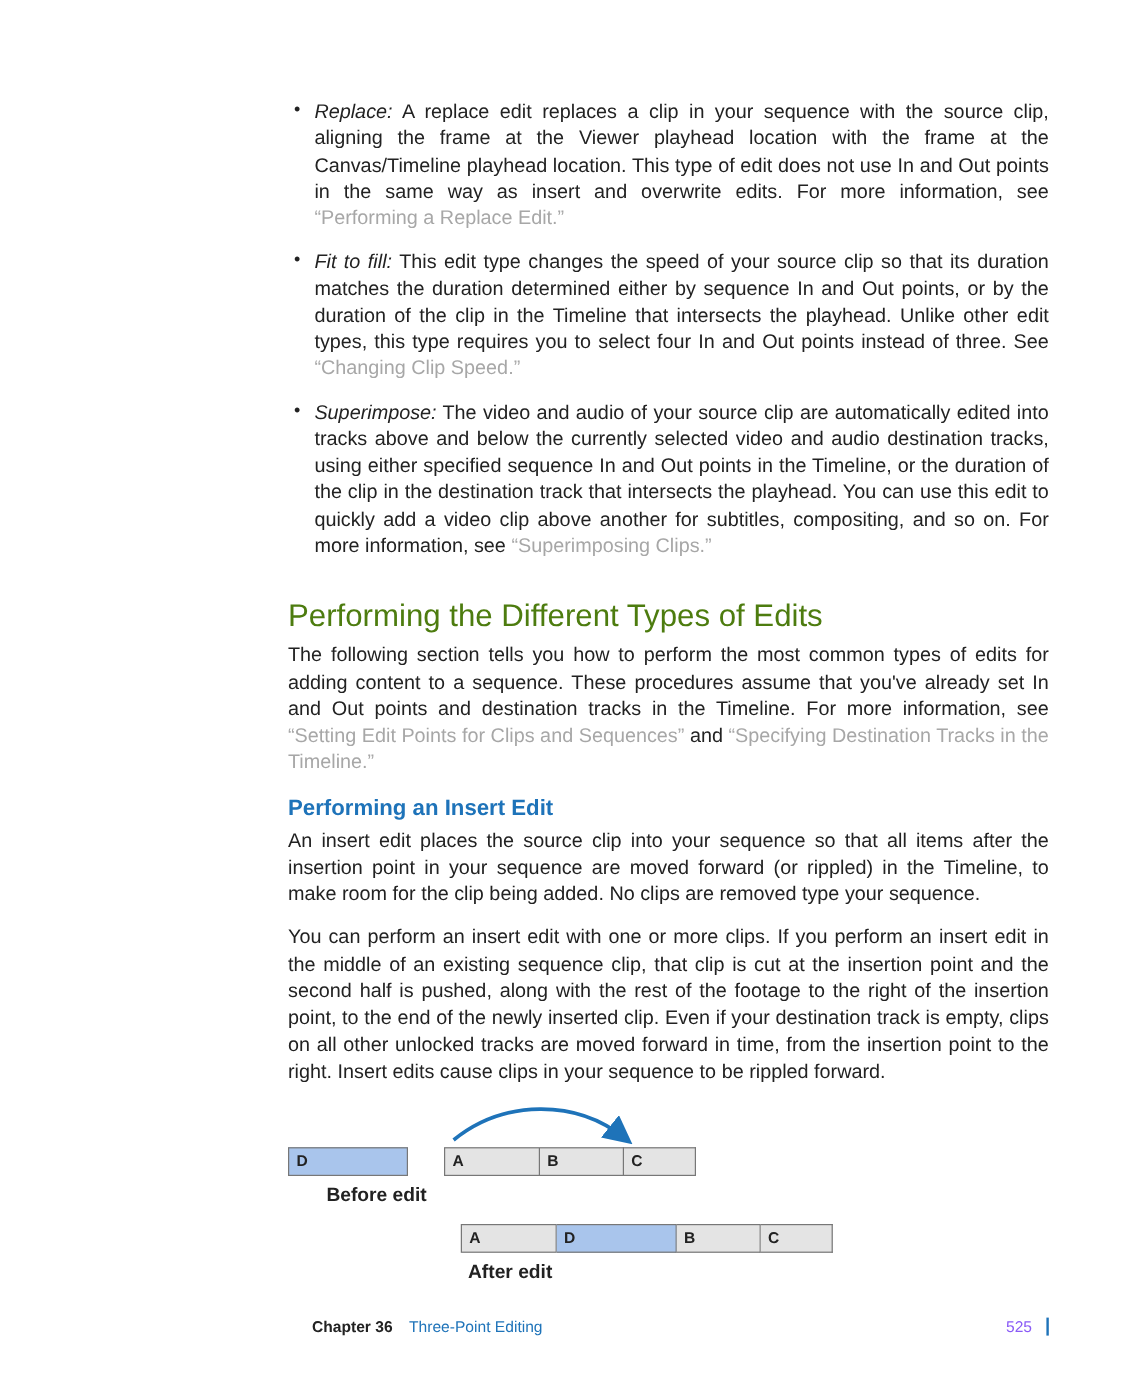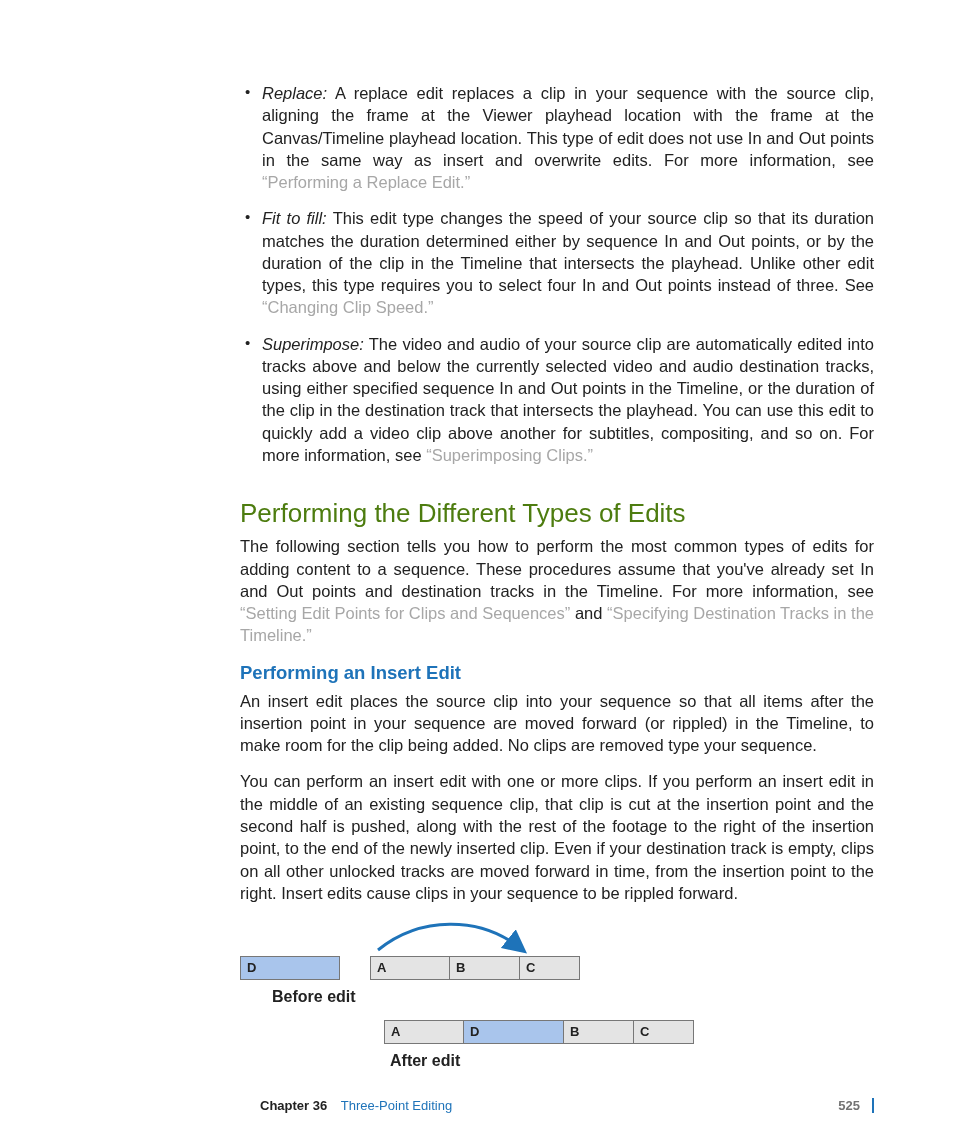--- a/index.html
+++ b/index.html
@@ -121,21 +121,21 @@
     padding-right: 12px;
     display: flex;
     align-items: baseline;
     justify-content: space-between;
     font-size: 13px;
     margin-left: 20px;
   }
   .footer .left { }
   .footer .chapnum { font-weight: 700; color: #222; }
   .footer .chapname { color: #1e73b9; margin-left: 10px; }
-  .footer .pagenum { font-weight: 700; color: #737373; }
+  .footer .pagenum { font-weight: 400; color: #8b5cf6; }
 </style>
 </head>
 <body>
 
 <div class="page">
   <div class="content">
 
     <ul class="toplist">
       <li>
         <span class="term">Replace:</span><span>  A replace edit replaces a clip in your sequence with the source clip, aligning the frame at the Viewer playhead location with the frame at the Canvas/Timeline playhead location. This type of edit does not use In and Out points in the same way as insert and overwrite edits. For more information, see </span><a class="xref" href="#">“Performing a Replace Edit.”</a>

